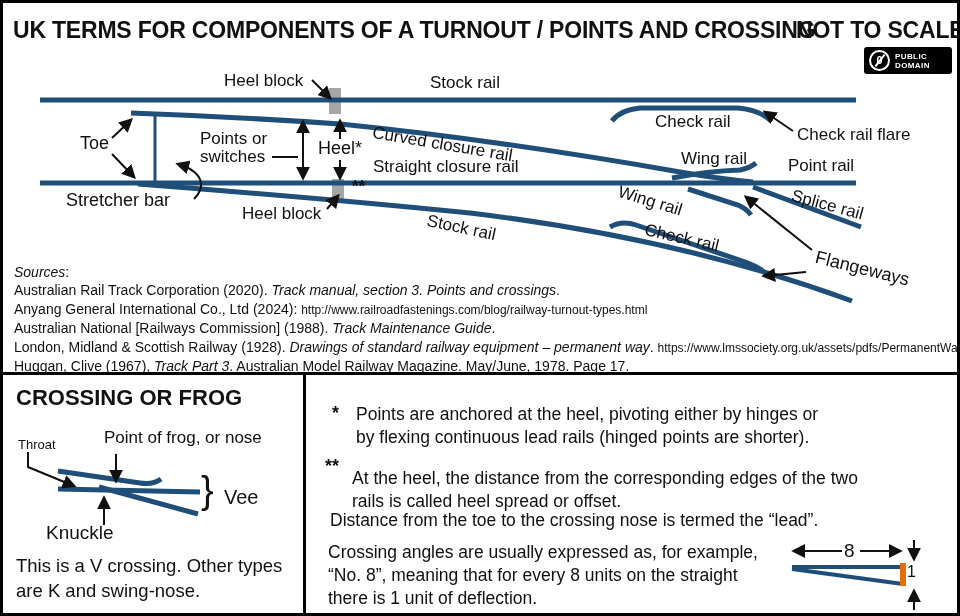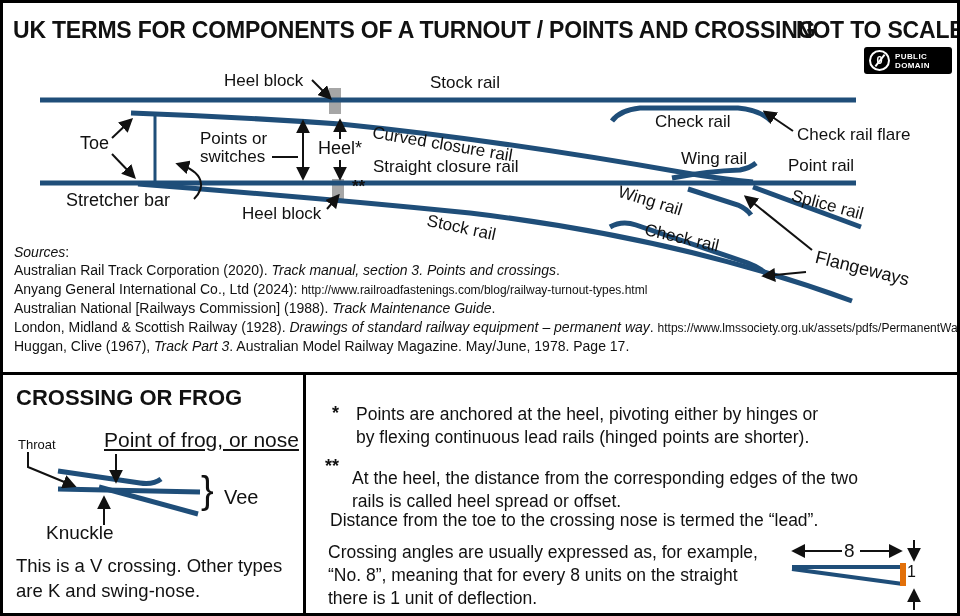--- a/index.html
+++ b/index.html
@@ -7,21 +7,21 @@
     width:960px;height:616px;position:relative;background:#fff;
     font-family:"Liberation Sans", sans-serif;color:#111;overflow:hidden;
   }
   .frame{position:absolute;left:0;top:0;width:960px;height:616px;
     border:3px solid #000;box-sizing:border-box;pointer-events:none;}
   .h-div{position:absolute;left:0;top:372px;width:960px;height:3px;background:#000;}
   .v-div{position:absolute;left:303px;top:372px;width:3px;height:244px;background:#000;}
   .lbl{position:absolute;white-space:nowrap;font-size:17px;line-height:1.08;color:#111;}
   .rot{transform-origin:left top;}
   .title{font-size:23px;font-weight:bold;letter-spacing:-0.2px;}
-  .src{position:absolute;white-space:nowrap;font-size:14px;}
+  .src{position:absolute;white-space:nowrap;font-size:14px;margin-top:20px;}
   .src .it{font-style:italic;}
   .src .url{font-size:12px;}
   .note{position:absolute;font-size:17.5px;line-height:23px;white-space:nowrap;}
   .marker{position:absolute;font-size:18px;font-weight:bold;}
   .badge{position:absolute;left:864px;top:47px;width:88px;height:27px;background:#000;
     border-radius:3px;display:flex;align-items:center;padding:0 5px;box-sizing:border-box;gap:5px;}
   .pd-circle{width:17px;height:17px;border:2px solid #fff;border-radius:50%;position:relative;
     display:flex;align-items:center;justify-content:center;flex:0 0 auto;}
   .pd-zero{color:#fff;font-size:11px;font-weight:bold;line-height:1;}
   .pd-slash{position:absolute;left:7.5px;top:1px;width:2px;height:15px;background:#fff;transform:rotate(38deg);}
@@ -132,21 +132,21 @@
 <div class="src" style="left:14px;top:281px;"><span>Anyang General International Co., Ltd (2024): </span><span class="url">http://www.railroadfastenings.com/blog/railway-turnout-types.html</span></div>
 <div class="src" style="left:14px;top:300px;text-align:right;"><span>Australian National [Railways Commission] (1988). </span><span class="it">Track Maintenance Guide</span><span>.</span></div>
 <div class="src" style="left:14px;top:319px;"><span>London, Midland &amp; Scottish Railway (1928). </span><span class="it">Drawings of standard railway equipment – permanent way</span><span>. </span><span class="url">https://www.lmssociety.org.uk/assets/pdfs/PermanentWay1928.pdf</span></div>
 <div class="src" style="left:14px;top:338px;"><span>Huggan, Clive (1967), </span><span class="it">Track Part 3</span><span>. Australian Model Railway Magazine. May/June, 1978. Page 17.</span></div>
 
 <div class="h-div"></div>
 <div class="v-div"></div>
 
 <div class="lbl" style="left:16px;top:386px;font-size:22px;font-weight:bold;">CROSSING OR FROG</div>
 <div class="lbl" style="left:18px;top:438px;font-size:13px;">Throat</div>
-<div class="lbl" style="left:104px;top:429px;font-size:21px;text-decoration:underline;">Point of frog, or nose</div>
+<div class="lbl" style="left:104px;top:429px;font-size:17px;">Point of frog, or nose</div>
 <div class="lbl" style="left:46px;top:523px;font-size:19px;">Knuckle</div>
 <div class="lbl" style="left:201px;top:470px;font-size:38px;font-weight:300;">}</div>
 <div class="lbl" style="left:224px;top:487px;font-size:20px;">Vee</div>
 <div class="lbl" style="left:16px;top:553px;font-size:18.5px;line-height:25px;">
   <div>This is a V crossing. Other types</div>
   <div>are K and swing-nose.</div>
 </div>
 
 <div class="marker" style="left:332px;top:403px;">*</div>
 <div class="note" style="left:356px;top:403px;">

